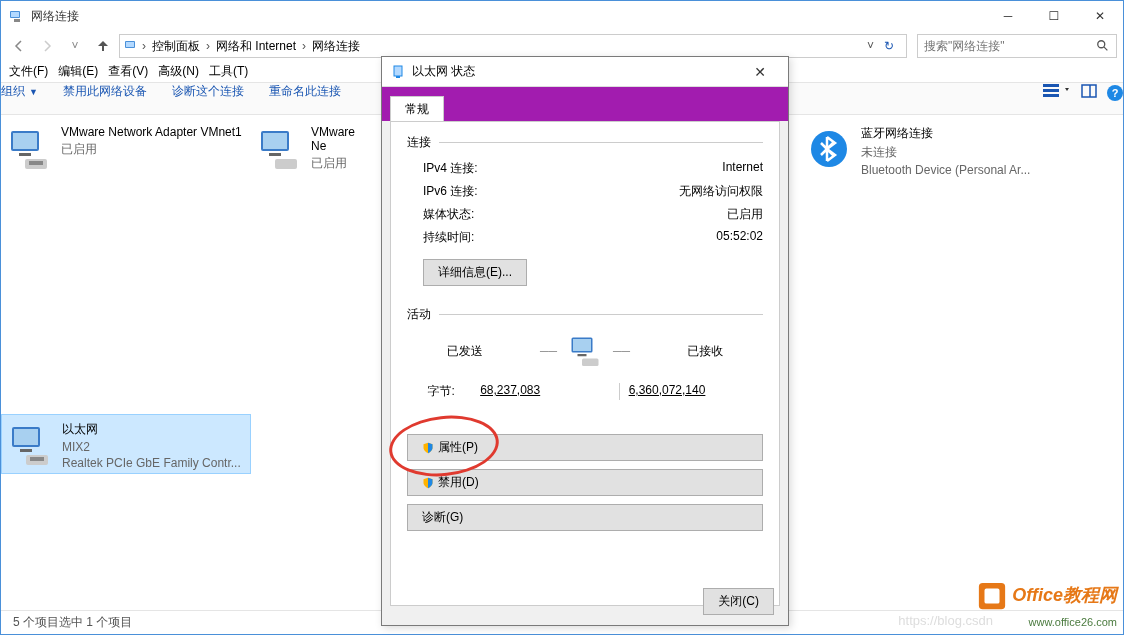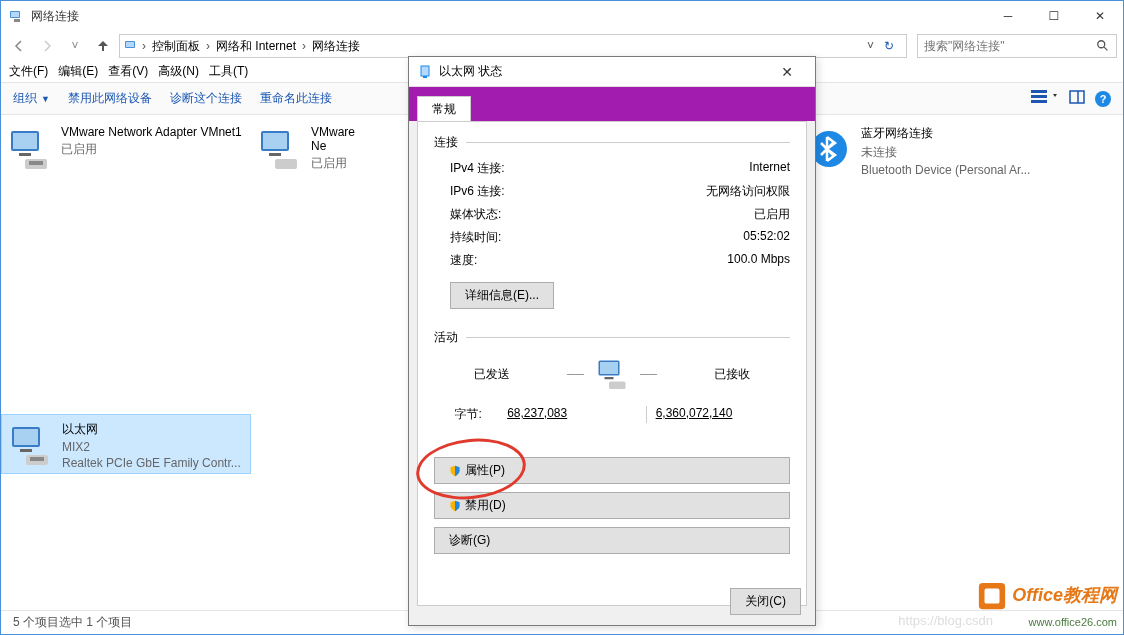--- a/index.html
+++ b/index.html
@@ -14,35 +14,35 @@
   .nav-arrow { width:24px; height:24px; border-radius:0; display:flex; align-items:center; justify-content:center; color:#888; }
   .breadcrumb { flex:1; border:1px solid #ccc; height:24px; display:flex; align-items:center; padding:0 4px; font-size:12px; background:#fff; margin-right:6px;}
   .breadcrumb span { padding:0 4px; color:#000; display:flex; align-items:center;}
   .breadcrumb .sep { color:#555; padding:0 2px;}
   .breadcrumb .end { margin-left:auto; display:flex; gap:2px;}
   .searchbox { width:200px; border:1px solid #ccc; height:24px; display:flex; align-items:center; padding:0 4px; color:#888; position:relative;}
   .searchbox input { border:none; outline:none; width:160px; font-size:12px; color:#888;}
   .searchbox .mag { position:absolute; right:6px; top:4px; color:#555;}
   .menubar { height:22px; display:flex; align-items:center; padding:0 8px; gap:10px; font-size:12px; color:#000; border-bottom:1px solid #e5e5e5;}
   .menubar span { }
-  .toolbar { height:32px; display:flex; align-items:center; padding:0 12px; gap:18px; font-size:12px; color:#1a56b2; border-bottom:1px solid #e5e5e5; background:#fafafa;}
+  .toolbar { height:32px; display:flex; align-items:flex-start; padding:0 0; gap:25px; font-size:12px; color:#1a56b2; border-bottom:1px solid #e5e5e5; background:#fafafa;}
   .toolbar .tool { display:flex; align-items:center; gap:4px;}
   .toolbar .right { margin-left:auto; display:flex; align-items:center; gap:10px; color:#333;}
   .content { display:flex; flex-wrap:wrap; padding:4px 0; gap:0px; height:480px; position:relative;}
   .netitem { width:250px; height:60px; display:flex; align-items:flex-start; padding:6px 4px; gap:8px;}
   .netitem.selected { background:#cce8ff; border:1px solid #99d1ff; }
   .netitem .icon { width:48px; height:48px; flex-shrink:0;}
   .netitem .texts { display:flex; flex-direction:column; gap:2px; font-size:12px; overflow:hidden;}
   .netitem .t1 { color:#000;}
   .netitem .t2 { color:#666;}
   .netitem .t3 { color:#666; white-space:nowrap; text-overflow:ellipsis; overflow:hidden;}
   .statusbar { position:absolute; bottom:0; left:0; right:0; height:24px; display:flex; align-items:center; padding:0 12px; font-size:12px; color:#555; border-top:1px solid #e5e5e5;}
   
   
-  .dialog { position:absolute; left:408px; top:56px; width:408px; height:570px; background:#f0f0f0; border:1px solid #7a7a7a; box-shadow:2px 2px 8px rgba(0,0,0,.15); z-index:10;}
+  .dialog { position:absolute; left:381px; top:56px; width:408px; height:570px; background:#f0f0f0; border:1px solid #7a7a7a; box-shadow:2px 2px 8px rgba(0,0,0,.15); z-index:10;}
   .dlg-title { height:30px; background:#fff; display:flex; align-items:center; padding:0 8px; border-bottom:1px solid #ddd;}
   .dlg-title .t { flex:1; font-size:12px;}
   .dlg-title .close { width:40px; text-align:center; font-size:14px; color:#333;}
   .tabstrip { padding:8px 8px 0 8px; background:#a21caf;}
   .tab { display:inline-block; background:#fff; border:1px solid #ccc; border-bottom:none; padding:4px 14px; font-size:12px; position:relative; top:1px;}
   .tabbody { background:#fff; border:1px solid #ccc; margin:0 8px 8px 8px; padding:12px 16px; height:485px; position:relative;}
   .section-label { font-size:12px; color:#000; margin-bottom:6px;}
   .kv { display:flex; justify-content:space-between; padding:3px 0 3px 16px; font-size:12px;}
   .kv .k { color:#000;}
   .kv .v { color:#000;}
@@ -262,24 +262,20 @@
         <span class="v">无网络访问权限</span>
       </div>
     <div class="kv">
         <span class="k">媒体状态:</span>
         <span class="v">已启用</span>
       </div>
     <div class="kv">
         <span class="k">持续时间:</span>
         <span class="v">05:52:02</span>
       </div>
-    <div class="kv">
-        <span class="k">速度:</span>
-        <span class="v">100.0 Mbps</span>
-      </div>
     <div style="padding:10px 0 0 16px;">
       <span class="btn-win">详细信息(E)...</span>
     </div>
 
     <div class="activity">
       <div style="display:flex; align-items:center; gap:8px; margin-bottom:6px;">
         <span class="section-label" style="margin:0;">活动</span>
         <div style="flex:1; border-top:1px solid #ccc;"></div>
       </div>
       <div class="activity-row">

